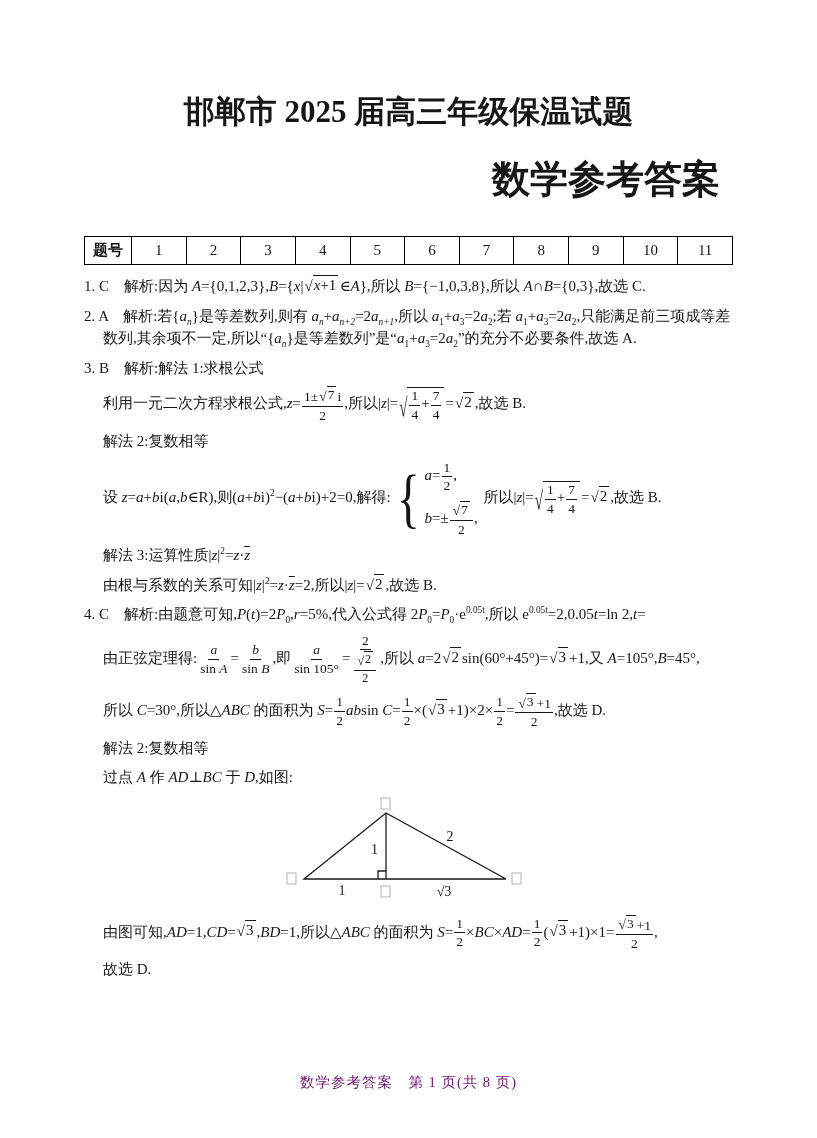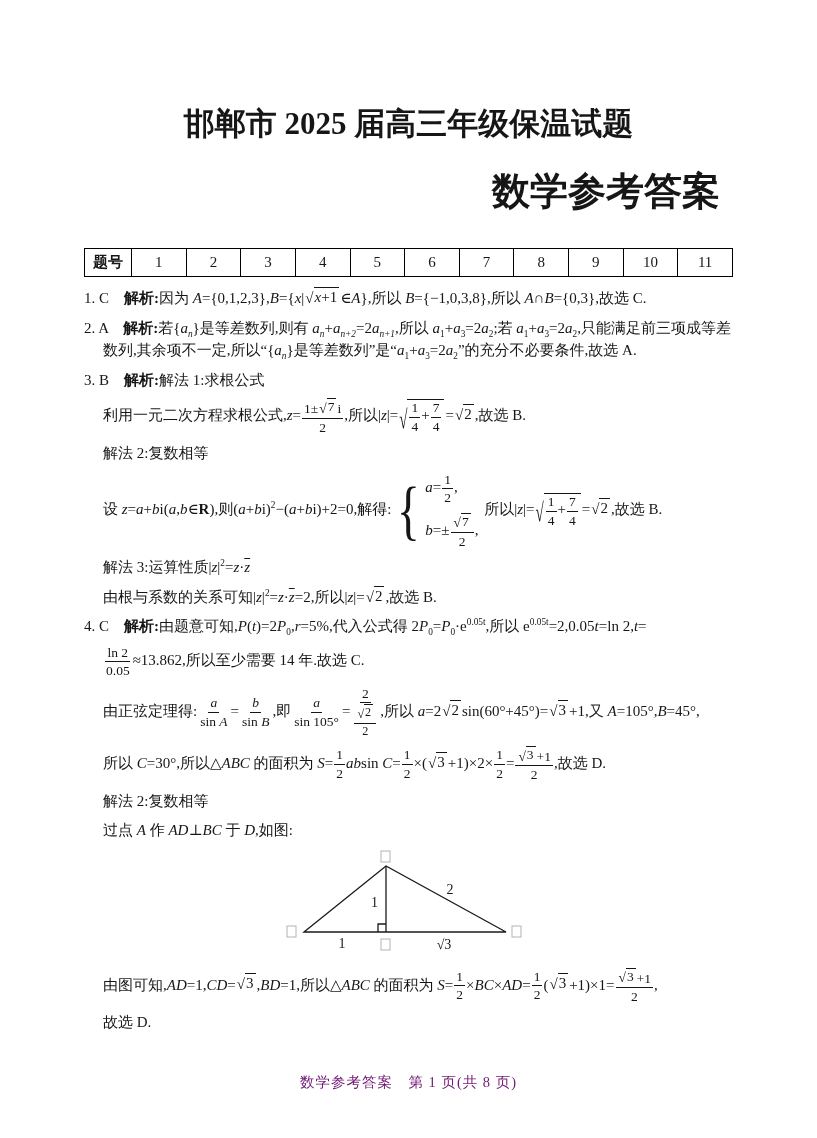--- a/index.html
+++ b/index.html
@@ -1,30 +1,30 @@
 <!DOCTYPE html>
 <html><head>
 <meta charset="utf-8">
 <style>
   html,body{margin:0;padding:0;background:#e8e8e8;}
   .page{position:relative;width:817px;height:1138px;margin:0 auto;background:#ffffff;
         font-family:"Liberation Serif","DejaVu Serif",serif;color:#161616;overflow:hidden;}
   .content{padding:0 84px;}
-  .doc-title{text-align:center;font-size:31px;font-weight:700;margin:12px;padding-top:94px;line-height:1.15;}
+  .doc-title{text-align:center;font-size:31px;font-weight:700;margin:0;padding-top:94px;line-height:1.15;}
   .doc-subtitle{text-align:right;font-size:38px;font-weight:700;margin:13px;padding-top:16px;line-height:1.1;}
   table.answer-table{border-collapse:collapse;margin:36px auto 0;width:649px;table-layout:fixed;
         font-size:15px;border:1.5px solid #000;}
   table.answer-table td{border:1px solid #000;text-align:center;height:27px;padding:0;}
   table.answer-table td.lbl{width:46px;font-weight:bold;}
   .solutions{margin-top:10px;font-size:15px;}
   .line{margin:7px 0;line-height:1.5;}
   .hang{padding-left:19px;text-indent:-19px;}
   .ind{padding-left:19px;}
   .it{font-style:italic;}
-  .bd{font-weight:700;}
+  .bd{font-weight:400;}
   sub,sup{font-size:0.62em;line-height:0;}
   sub.it{font-style:italic;}
   .frac{display:inline-flex;flex-direction:column;align-items:center;vertical-align:middle;
         font-size:0.9em;line-height:1.15;margin:0 1px;text-indent:0;}
   .fn{border-bottom:1.2px solid currentColor;padding:0 2px 1px;}
   .fd{padding:1px 2px 0;}
   .sqrt{display:inline-flex;align-items:flex-end;text-indent:0;margin:0 1px;vertical-align:baseline;}
   .rad{line-height:1.05;}
   .rd{border-top:1.3px solid currentColor;line-height:1.25;padding:0 2px 0 1px;}
   .ovl{text-decoration:overline;}
@@ -119,24 +119,20 @@
           </span><span class="">=</span><span class="sqrt">
             <span class="rad">√</span>
             <span class="rd"><span class="">2</span></span>
           </span><span class="">,故选 B.</span></div>
         <div class="line ind"><span class="">解法 3:运算性质|</span><span class="it">z</span><span class="">|</span><sup>2</sup><span class="">=</span><span class="it">z</span><span class="">·</span><span class="ovl"><span class="it">z</span></span></div>
         <div class="line ind"><span class="">由根与系数的关系可知|</span><span class="it">z</span><span class="">|</span><sup>2</sup><span class="">=</span><span class="it">z</span><span class="">·</span><span class="ovl"><span class="it">z</span></span><span class="">=2,所以|</span><span class="it">z</span><span class="">|=</span><span class="sqrt">
             <span class="rad">√</span>
             <span class="rd"><span class="">2</span></span>
           </span><span class="">,故选 B.</span></div>
         <div class="line hang"><span class="">4. C　</span><span class="bd">解析:</span><span class="">由题意可知,</span><span class="it">P</span><span class="">(</span><span class="it">t</span><span class="">)=2</span><span class="it">P</span><sub>0</sub><span class="">,</span><span class="it">r</span><span class="">=5%,代入公式得 2</span><span class="it">P</span><sub>0</sub><span class="">=</span><span class="it">P</span><sub>0</sub><span class="">·e</span><sup>0.05t</sup><span class="">,所以 e</span><sup>0.05t</sup><span class="">=2,0.05</span><span class="it">t</span><span class="">=ln 2,</span><span class="it">t</span><span class="">=</span></div>
-        <div class="line ind"><span class="frac">
-            <span class="fn"><span class="">ln 2</span></span>
-            <span class="fd"><span class="">0.05</span></span>
-          </span><span class="">≈13.862,所以至少需要 14 年.故选 C.</span></div>
         <div class="line ind"><span class="">由正弦定理得:</span><span class="frac">
             <span class="fn"><span class="it">a</span></span>
             <span class="fd"><span class="">sin </span><span class="it">A</span></span>
           </span><span class="">=</span><span class="frac">
             <span class="fn"><span class="it">b</span></span>
             <span class="fd"><span class="">sin </span><span class="it">B</span></span>
           </span><span class="">,即</span><span class="frac">
             <span class="fn"><span class="it">a</span></span>
             <span class="fd"><span class="">sin 105°</span></span>
           </span><span class="">=</span><span class="frac">

